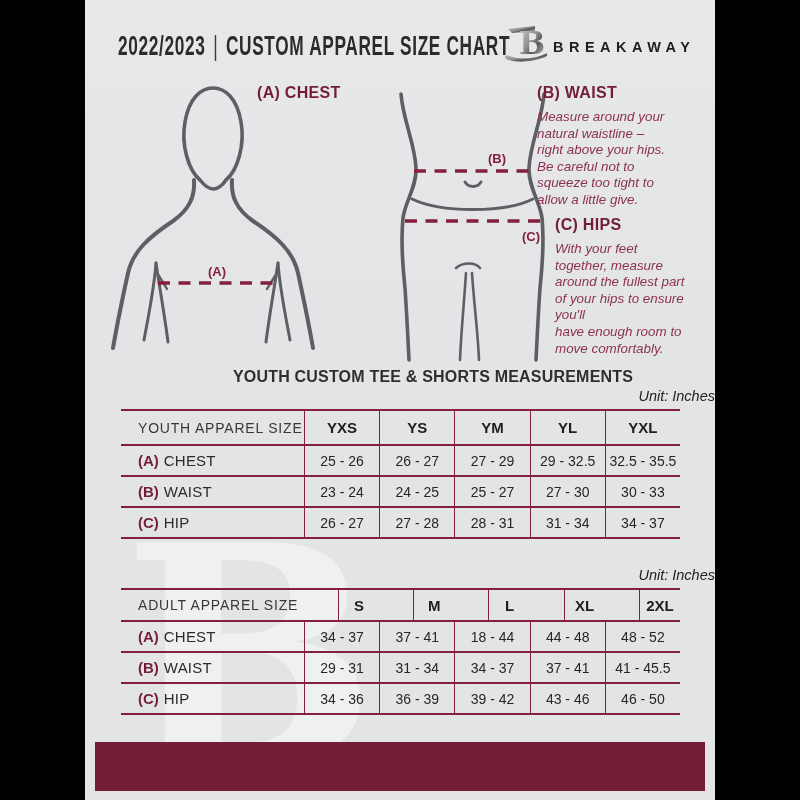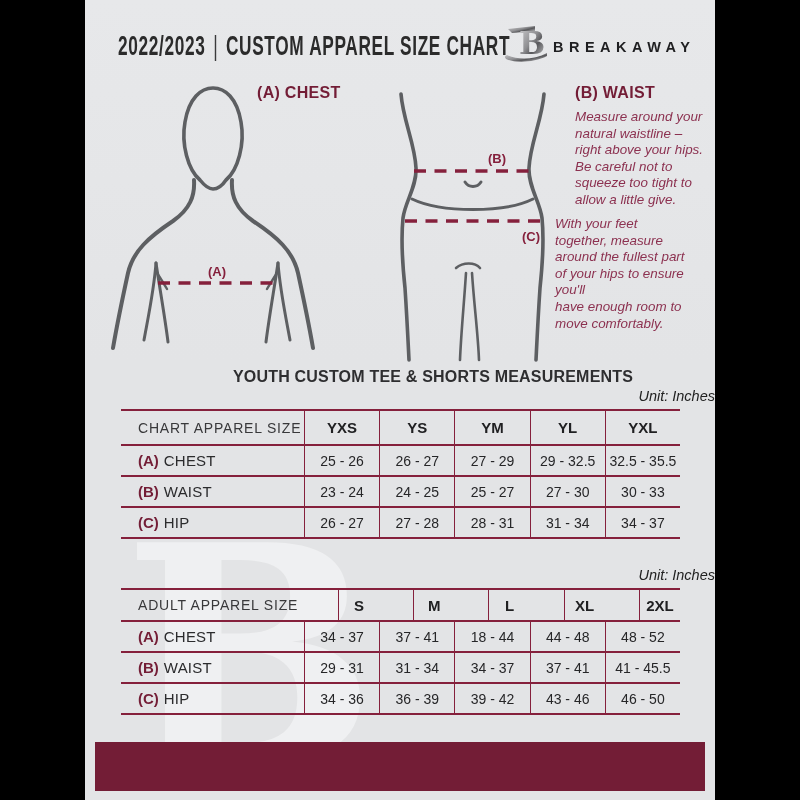--- a/index.html
+++ b/index.html
@@ -135,45 +135,46 @@
     <path stroke-width="2.6" d="M 87,181 C 89,212 93,242 94,268"></path>
     <line class="dash" x1="29" y1="79" x2="147" y2="79"></line>
     <line class="dash" x1="20" y1="129" x2="156" y2="129"></line>
     <text class="fig-label" x="112" y="71" text-anchor="middle">(B)</text>
     <text class="fig-label" x="146" y="149" text-anchor="middle">(C)</text>
   </svg>
 
   <div class="inst" style="left:172px;top:84px;width:150px">
     <h3>(A) CHEST</h3>
   </div>
-  <div class="inst" style="left:490px;top:84px;width:175px">
+  <div class="inst" style="left:452px;top:84px;width:175px">
     <h3>(B) WAIST</h3>
     <p>Measure around your
 natural waistline –
 right above your hips.
 Be careful not to
 squeeze too tight to
 allow a little give.</p>
   </div>
   <div class="inst" style="left:470px;top:216px;width:175px">
+    <h3>(C) HIPS</h3>
     <p>With your feet
 together, measure
 around the fullest part
 of your hips to ensure
 you'll
 have enough room to
 move comfortably.</p>
   </div>
 
   <div class="tbl-title" style="top:368px">YOUTH CUSTOM TEE &amp; SHORTS MEASUREMENTS</div>
   <div class="tbl-unit" style="top:388px">Unit: Inches</div>
 
   <div class="size-table yt" style="top:409px">
     <div class="t-row t-head">
-      <div class="t-cell t-label-cell">CHART APPAREL SIZE</div>
+      <div class="t-cell t-label-cell">YOUTH APPAREL SIZE</div>
       <div class="t-cell t-size">YXS</div>
       <div class="t-cell t-size">YS</div>
       <div class="t-cell t-size">YM</div>
       <div class="t-cell t-size">YL</div>
       <div class="t-cell t-size">YXL</div>
     </div>
     <div class="t-row t-body-row">
       <div class="t-cell t-label-cell">
         <span class="row-prefix">(A)</span>
         <span class="row-label">CHEST</span>

